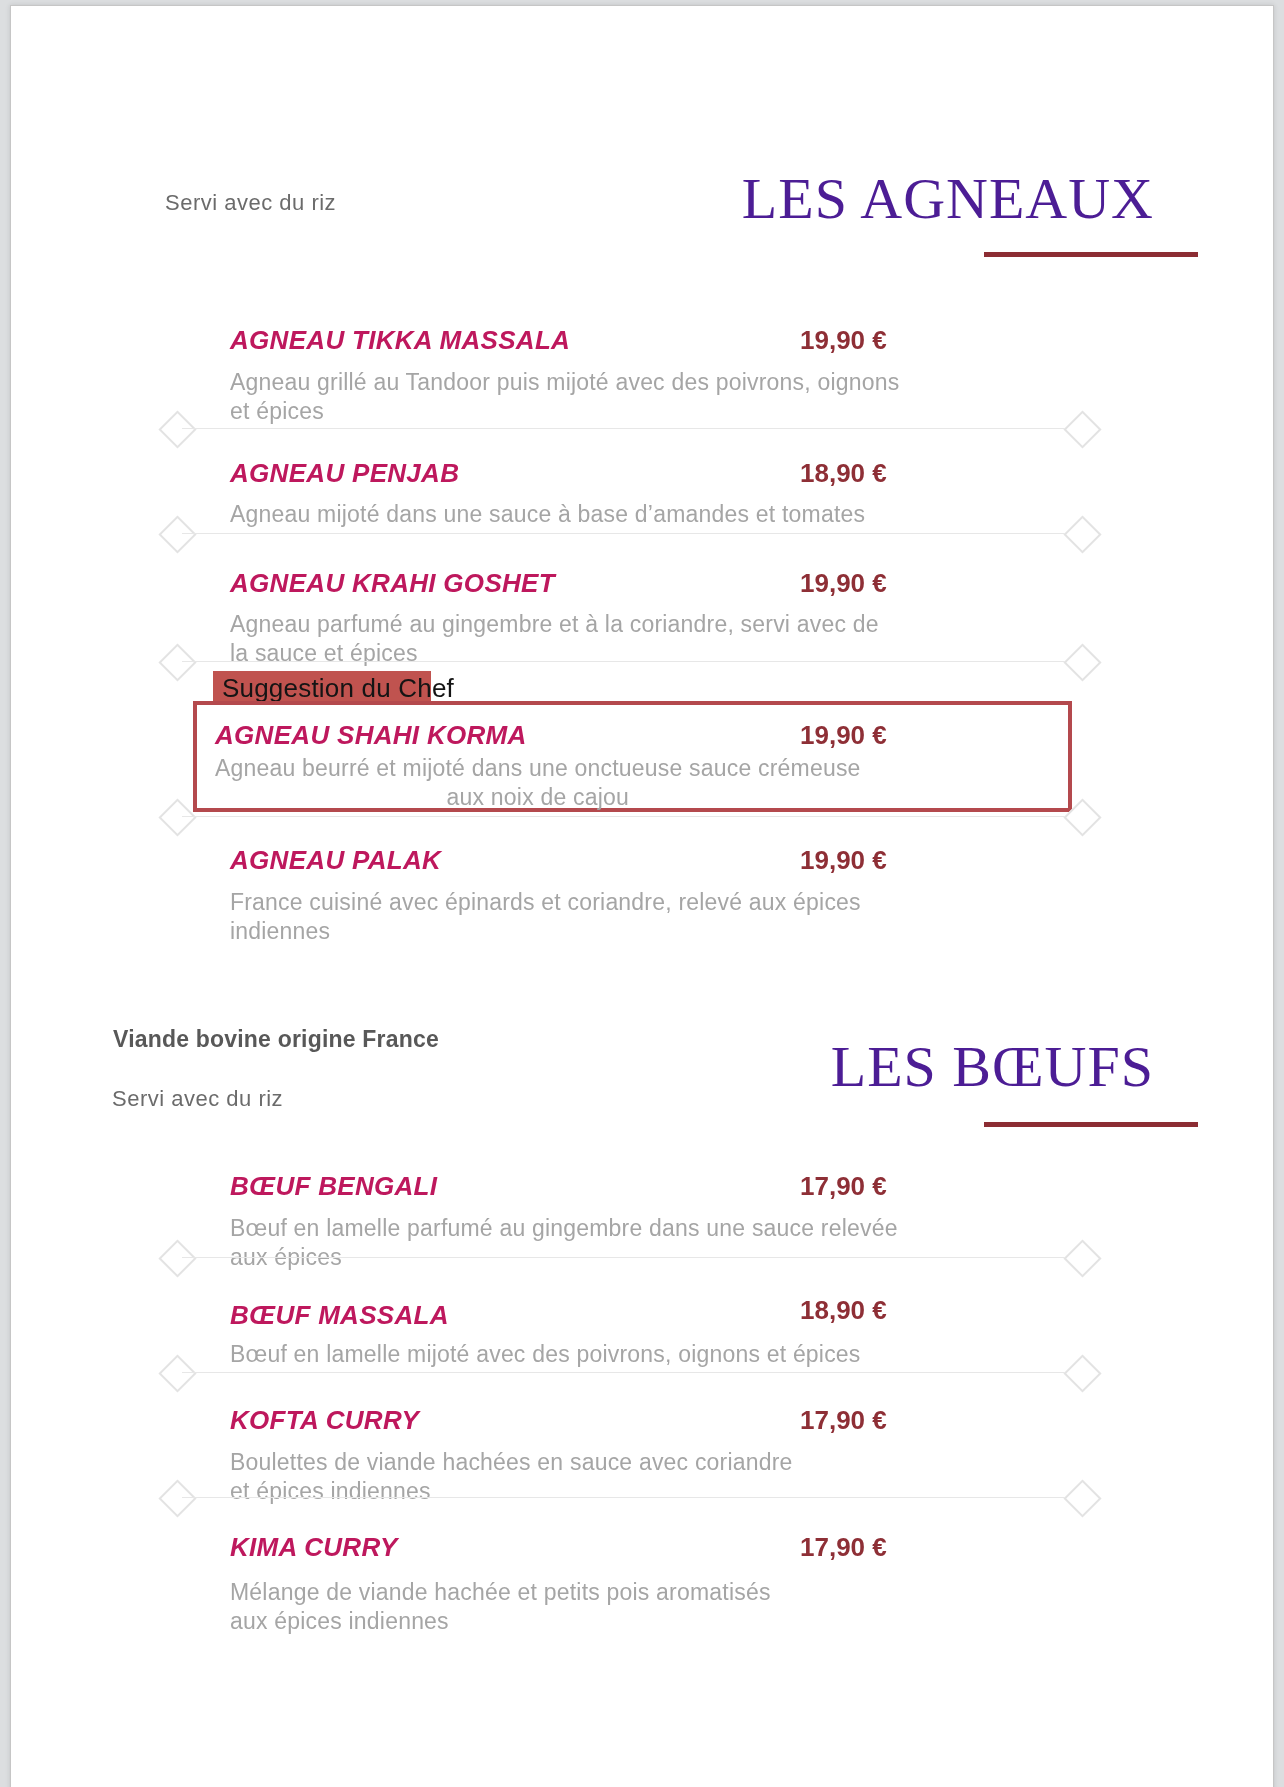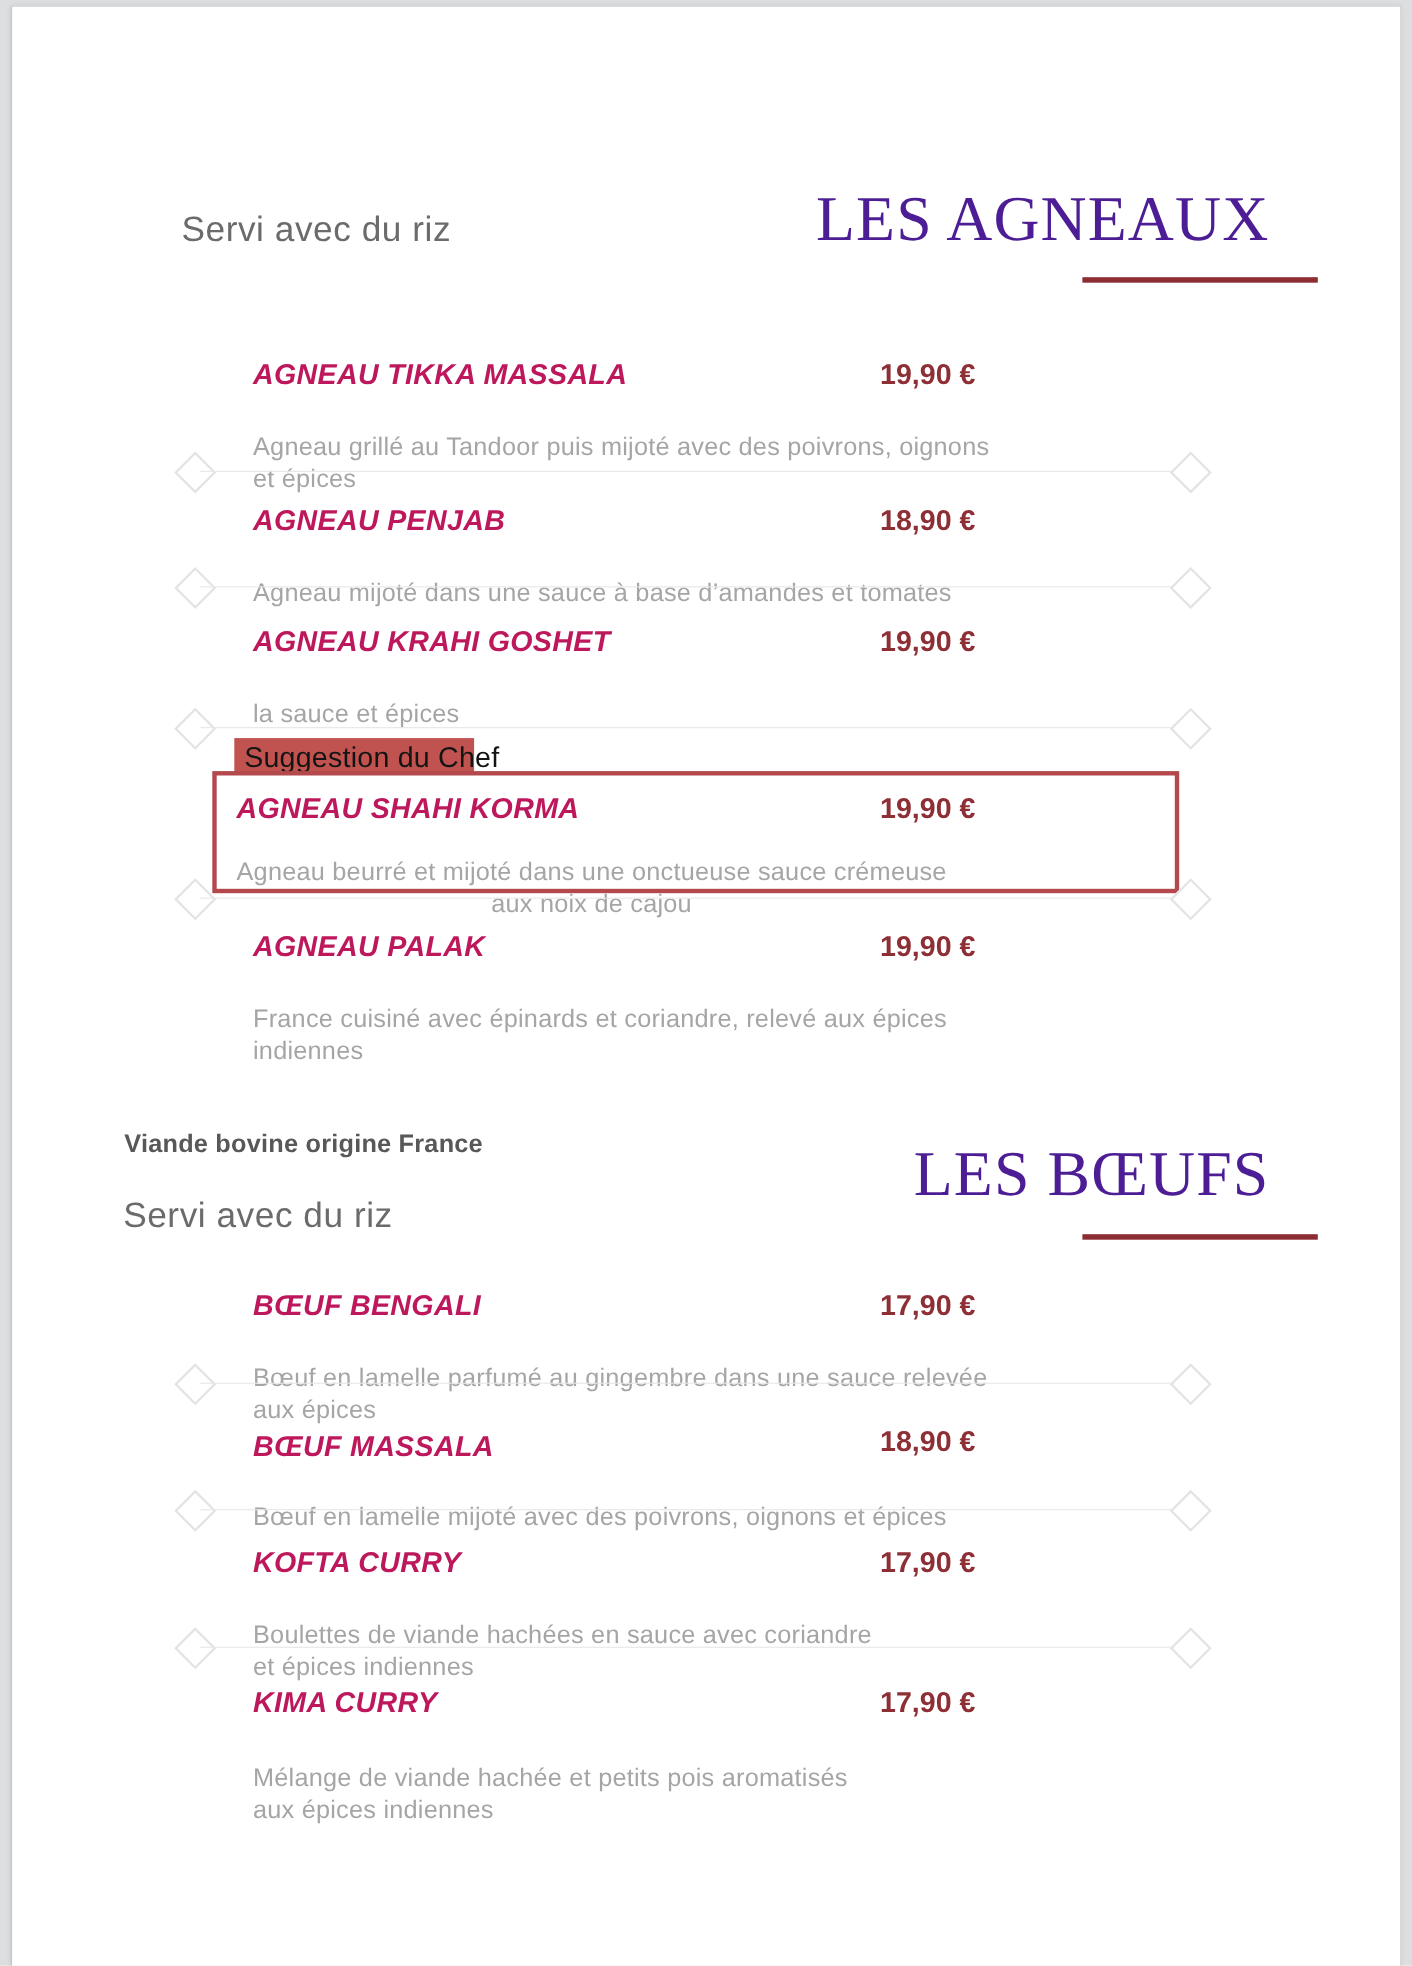--- a/index.html
+++ b/index.html
@@ -13,21 +13,21 @@
   .page{
     position:absolute;left:10px;top:5px;
     width:1262px;height:1790px;
     background:#ffffff;
     border:1px solid #c6c6c6;
     box-shadow:0 0 5px rgba(0,0,0,.12);
   }
   
   .subtitle{
     position:absolute;
-    font-size:32px;color:#6b6b6b;letter-spacing:.5px;
+    font-size:22px;color:#6b6b6b;letter-spacing:.5px;
   }
   .pretitle{
     position:absolute;
     font-size:23px;font-weight:bold;color:#585858;letter-spacing:.2px;
   }
   .sec-title{
     position:absolute;right:130px;margin:0;
     font-family:"Liberation Serif", serif;
     font-weight:normal;font-size:58px;line-height:1;
     color:#4c1d95;letter-spacing:1px;white-space:nowrap;
@@ -45,21 +45,21 @@
   }
   .item-name.in-box{left:215px;}
   .price{
     position:absolute;left:800px;width:245px;
     font-size:26px;font-weight:bold;color:#8e2f36;white-space:nowrap;
   }
   .price .light{font-weight:bold;}
   .desc{
     position:absolute;left:230px;
     font-size:23px;line-height:29px;color:#a5a5a5;
-    white-space:nowrap;letter-spacing:.2px;margin-top:24px;
+    white-space:nowrap;letter-spacing:.2px;
   }
   .desc.in-box{left:215px;text-align:center;}
   
   .divider{position:absolute;left:164px;width:932px;height:27px;}
   .divider .line{
     position:absolute;left:18px;right:18px;top:13px;height:1px;background:#e7e7e7;
   }
   .divider .diamond{
     position:absolute;top:1px;width:23px;height:23px;
     background:#ffffff;border:2px solid #e3e3e3;
@@ -109,20 +109,21 @@
 </div>
 <div class="divider" style="top:520px">
     <span class="diamond dl"></span>
     <span class="line"></span>
     <span class="diamond dr"></span>
   </div>
 
 <div class="item-name" style="top:568px">AGNEAU KRAHI GOSHET</div>
 <div class="price" style="top:568px"><span>19,90 €</span><span class="light"></span></div>
 <div class="desc" style="top:610px">
+  <div>Agneau parfumé au gingembre et à la coriandre, servi avec de</div>
   <div>la sauce et épices</div>
 </div>
 <div class="divider" style="top:648px">
     <span class="diamond dl"></span>
     <span class="line"></span>
     <span class="diamond dr"></span>
   </div>
 
 <div class="chef-highlight"></div>
 <div class="chef-label">Suggestion du Chef</div>

